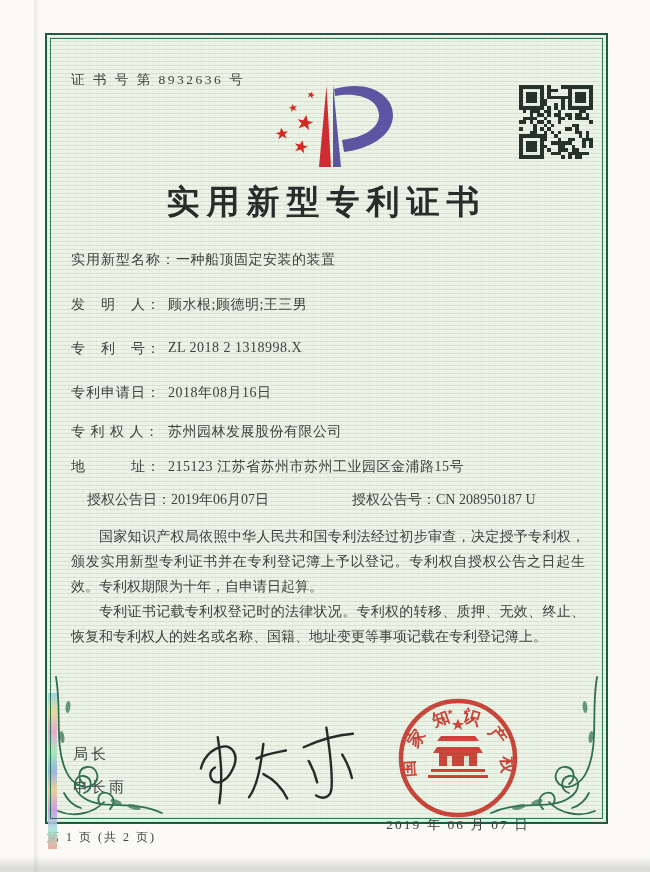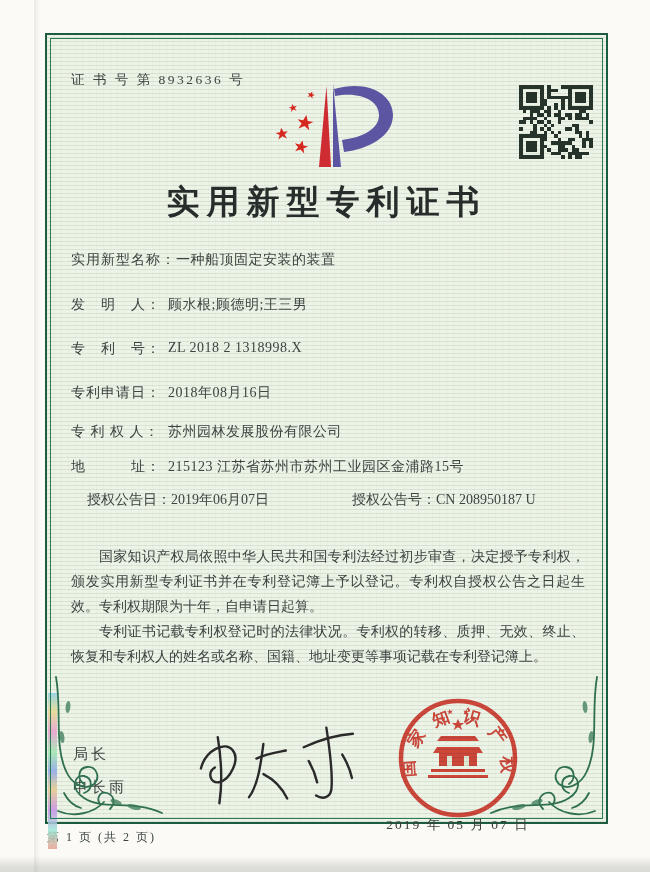--- a/index.html
+++ b/index.html
@@ -39,21 +39,21 @@
     font-size:33px; font-weight:600; letter-spacing:7px; color:#272d2b; }
 
   .field-row { position:absolute; left:24px; width:520px; font-size:14px; color:#3c4440; }
   .flabel { display:inline-block; min-width:97px; letter-spacing:1px; vertical-align:top; }
   .fvalue { letter-spacing:0.5px; }
 
   .grant-row { position:absolute; left:40px; top:456px; width:530px; font-size:14px; color:#3c4440; }
   .grant-pair2 { position:absolute; left:265px; top:0; }
 
   .paras { position:absolute; left:24px; top:489px; width:514px;
-    font-size:14px; line-height:25px; color:#3c4440; text-align:justify;margin-top:20px; }
+    font-size:14px; line-height:25px; color:#3c4440; text-align:justify; }
   .paras p { text-indent:2em; }
 
   .signer-title { position:absolute; left:26px; top:710px; font-size:15px; letter-spacing:3px; color:#3c4440; }
   .signer-name  { position:absolute; left:26px; top:743px; font-size:15px; letter-spacing:3px; color:#3c4440; }
   .signature { position:absolute; left:140px; top:686px; width:185px; height:92px; }
 
   .seal { position:absolute; left:330px; top:642px; width:162px; height:162px; mix-blend-mode:multiply; opacity:0.92; }
   .seal-date { position:absolute; left:326px; top:781px; width:170px; text-align:center;
     font-size:13.5px; letter-spacing:2px; color:#3a3f3c; }
 
@@ -604,21 +604,21 @@
       <use href="#sstar" transform="translate(96,42) scale(0.30) rotate(20)"></use>
       <path d="M60,64 L102,64 L98,59 L64,59 Z"></path>
       <path d="M56,76 L106,76 L102,70 L60,70 Z"></path>
       <rect x="62" y="76" width="38" height="13"></rect>
       <rect x="70" y="79" width="5" height="10" fill="#eef3e8"></rect>
       <rect x="87" y="79" width="5" height="10" fill="#eef3e8"></rect>
       <rect x="54" y="92" width="54" height="3"></rect>
       <rect x="51" y="98" width="60" height="3"></rect>
     </g>
   </svg>
-  <div class="seal-date">2019 年 05 月 07 日</div>
+  <div class="seal-date">2019 年 06 月 07 日</div>
 
   <div class="footer">第 1 页 (共 2 页)</div>
 
   <div class="hologram"></div>
 
   <svg class="ornament br" viewBox="0 0 118 152">
     <g fill="none" stroke="#2f7050" stroke-width="1.8" stroke-linecap="round">
       <path d="M112,10 C106,44 114,78 102,104 C96,118 82,124 74,117 C67,110 72,99 81,100 C90,101 91,112 84,117"></path>
       <path d="M6,146 C36,132 64,144 84,131 C98,122 94,107 84,109 C75,111 75,123 84,126"></path>
       <path d="M110,144 C94,151 74,146 64,135"></path>

